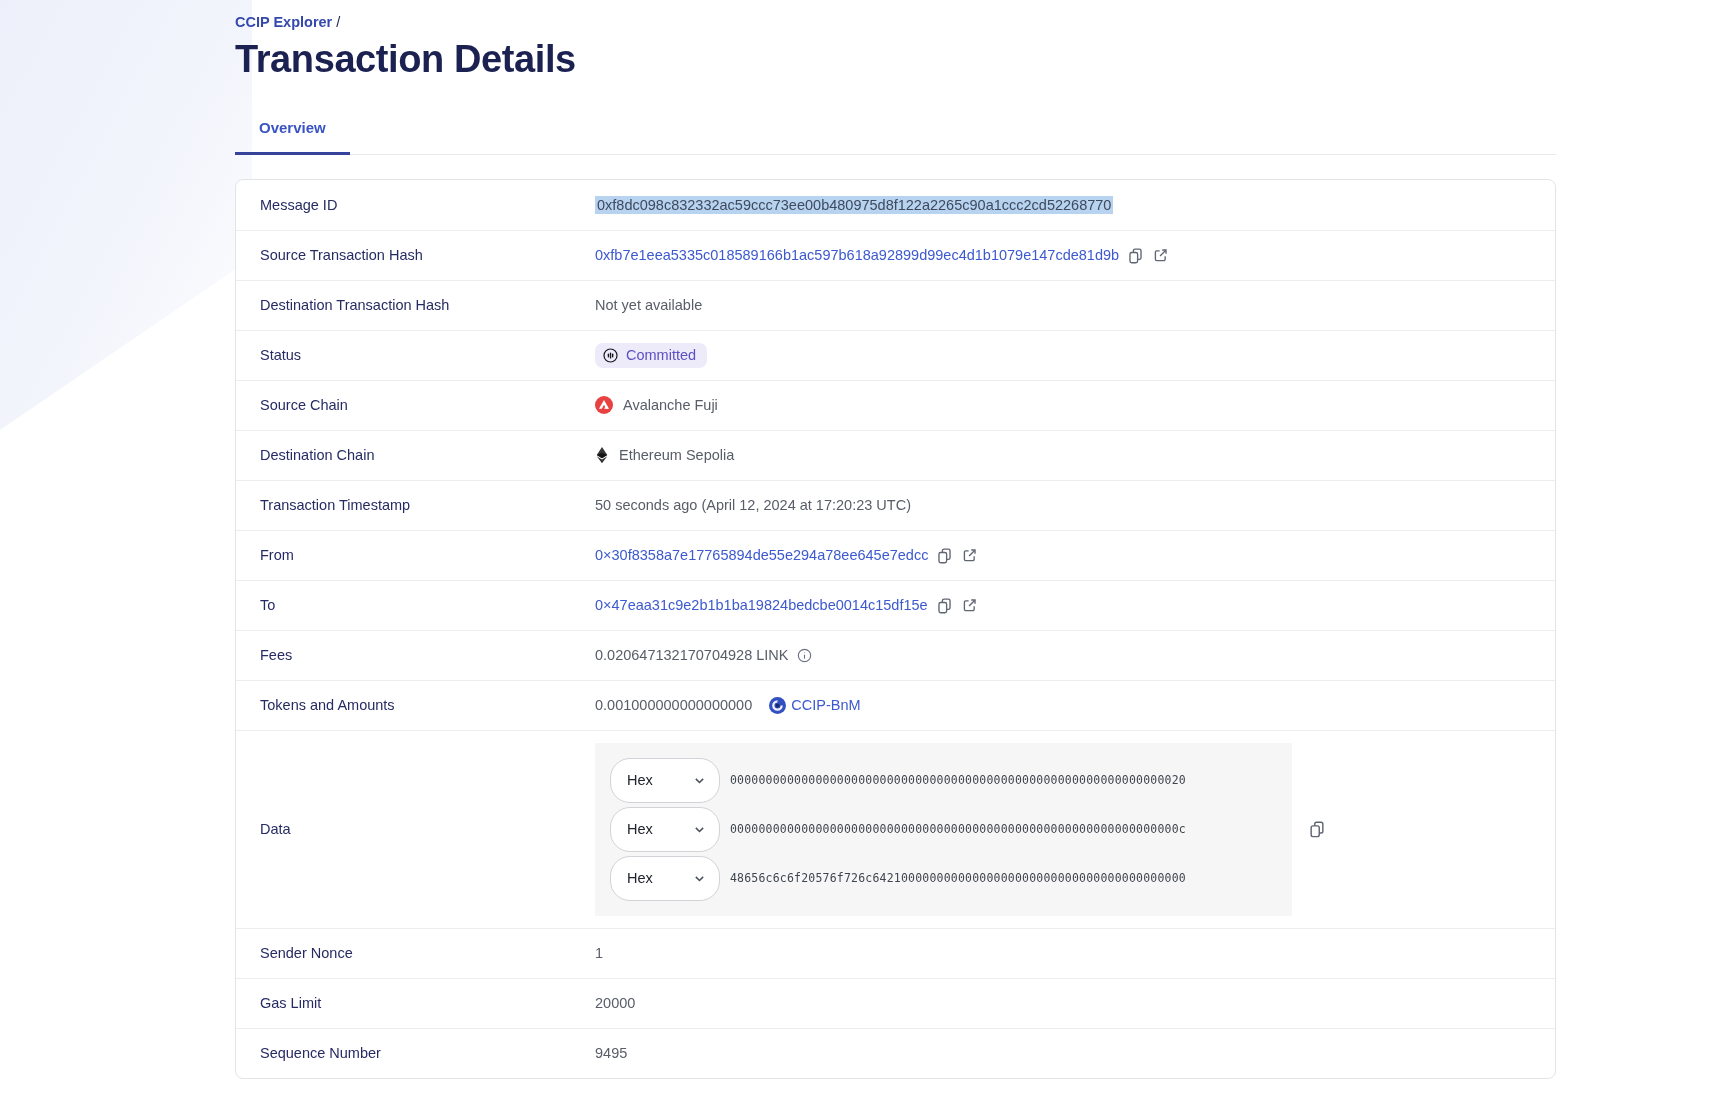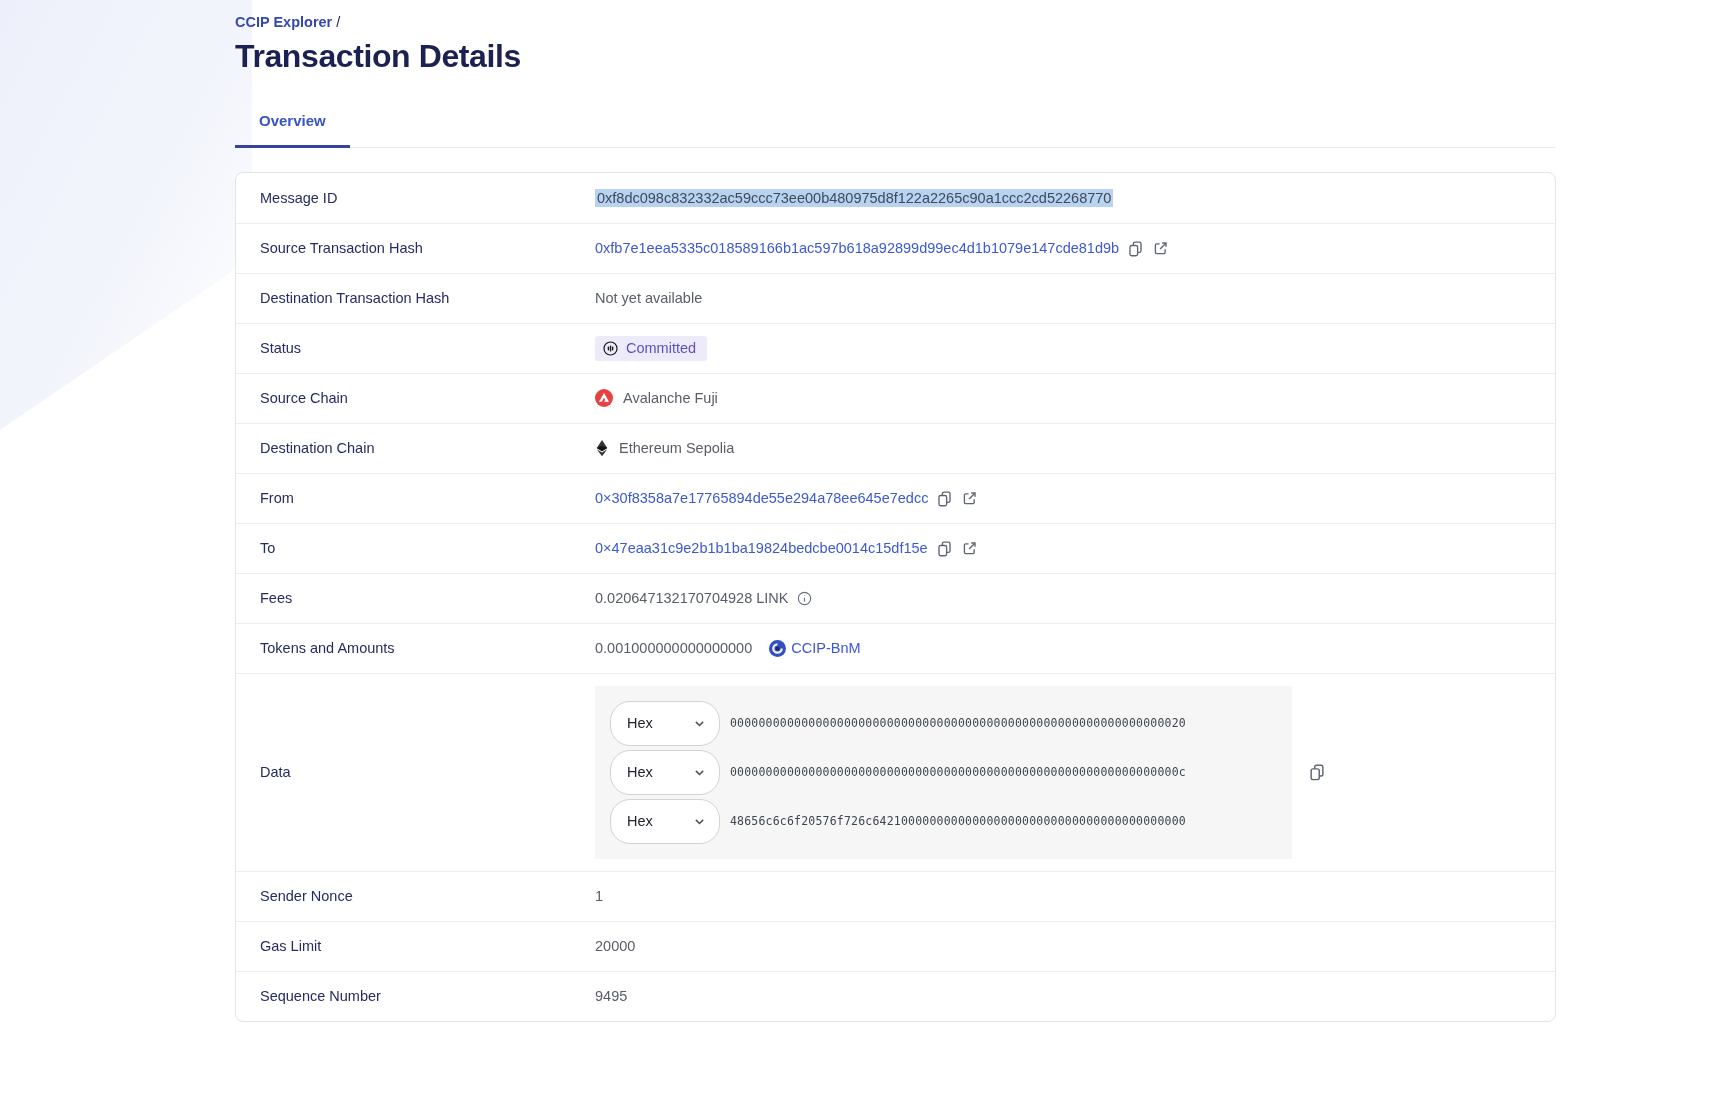--- a/index.html
+++ b/index.html
@@ -20,21 +20,21 @@
     pointer-events:none;
   }
   .page { position:relative; padding:14px 0 0 235px; }
 
   .breadcrumb { font-size:14.5px; font-weight:700; color:#3448ad; }
   .breadcrumb a { color:#3448ad; text-decoration:none; cursor:pointer; }
   .breadcrumb .sep { color:#1b2150; font-weight:400; margin-left:4px; }
 
   h1.page-title {
     margin:8px 0 0 0;
-    font-size:32px; line-height:1.15;
+    font-size:38px; line-height:1.15;
     font-weight:700; color:#1b2150;
     letter-spacing:-0.4px;
   }
 
   .tabs {
     margin-top:37px;
     width:1321px;
     border-bottom:1px solid #e8e9ec;
     display:flex;
   }
@@ -79,21 +79,21 @@
   .hash-link { color:#3c59cf; text-decoration:none; cursor:pointer; }
   .icon-btn {
     background:none; border:none; padding:0; margin:0;
     display:inline-flex; align-items:center;
     cursor:pointer; color:#5f6672;
   }
   .icon-btn svg { display:block; }
 
   .badge {
     display:inline-flex; align-items:center; gap:7px;
-    background:#edebf9; border-radius:3px;
+    background:#edebf9; border-radius:8px;
     padding:4px 11px 4px 7px;
     color:#5a50c0; font-size:14.5px;
   }
 
   .chain-cell { display:flex; align-items:center; gap:10px; }
 
   .token-cell { display:flex; align-items:center; gap:17px; }
   .token-link { display:inline-flex; align-items:center; gap:5px; color:#3c59cf; text-decoration:none; cursor:pointer; font-size:14.5px; }
 
   .row-data { align-items:center; padding-top:12px; padding-bottom:12px; }
@@ -214,20 +214,24 @@
           <svg width="14" height="18" viewBox="0 0 16 20">
               <path d="M8 0.8 14 10.1 8 13.6 2 10.1Z" fill="#343434"></path>
               <path d="M8 7.8 14 10.1 8 13.6 2 10.1Z" fill="#141414"></path>
               <path d="M8 15 14 11.5 8 19.4 2 11.5Z" fill="#343434"></path>
             </svg>
         </span>
         <span>Ethereum Sepolia</span>
       </div>
     </div>
 
+    <div class="row">
+      <div class="row-label">Transaction Timestamp</div>
+      <div class="row-value">50 seconds ago (April 12, 2024 at 17:20:23 UTC)</div>
+    </div>
 
     <div class="row">
       <div class="row-label">From</div>
       <div class="row-value">
         <a class="hash-link">0×30f8358a7e17765894de55e294a78ee645e7edcc</a>
         <button class="icon-btn" aria-label="copy">
           <svg width="17" height="17" viewBox="0 0 20 20" fill="none" stroke="currentColor" stroke-width="1.6">
               <rect x="7.5" y="2.5" width="9" height="12" rx="2"></rect>
               <rect x="3.5" y="6.5" width="9" height="12" rx="2" fill="#fff"></rect>
             </svg>

